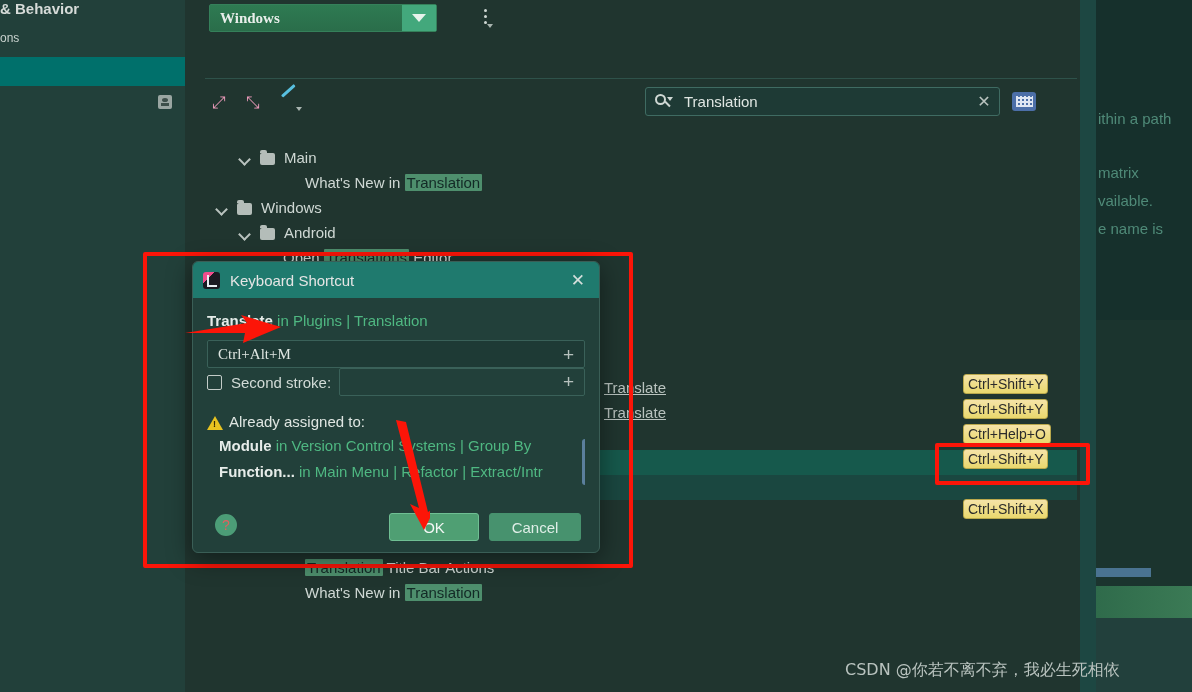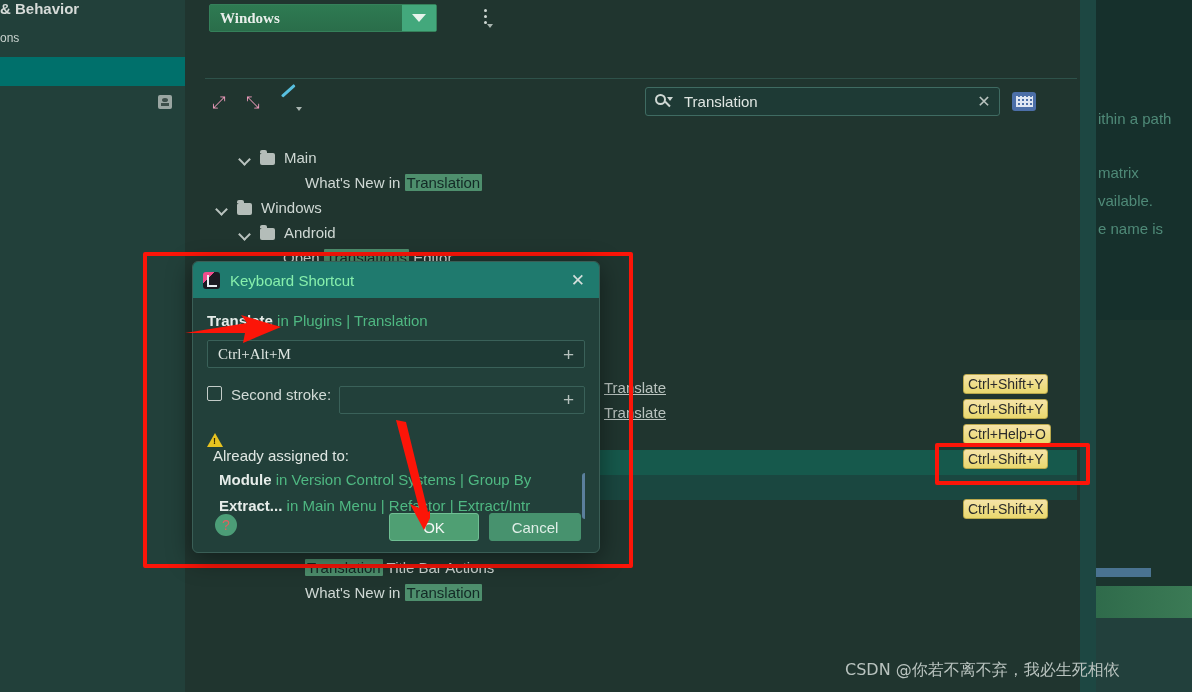--- a/index.html
+++ b/index.html
@@ -114,42 +114,42 @@
   
   .dialog { position:absolute; left:192px; top:261px; width:408px; height:292px;
             background:#22403a; border:1px solid #3a5e56; border-radius:6px;
             box-shadow:0 6px 26px rgba(0,0,0,.45); overflow:hidden; }
   .dlg-title { height:36px; background:#1f7a6e; display:flex; align-items:center; position:relative; }
   .dlg-title .appico { width:17px; height:17px; margin-left:10px; border-radius:3px;
             background:linear-gradient(135deg,#f24d8c 0%,#f24d8c 35%,#1b1b22 35%,#1b1b22 100%);
             position:relative; }
   .dlg-title .appico::after { content:""; position:absolute; left:4px; top:3px; width:8px; height:10px;
             border-left:2px solid #e9eef2; border-bottom:2px solid #e9eef2; }
-  .dlg-title .t { margin-left:10px; font-size:15px; color:#86efac; }
+  .dlg-title .t { margin-left:10px; font-size:15px; color:#e5e5e5; }
   .dlg-title .x { position:absolute; right:14px; top:8px; font-size:17px; color:#d4dedb; cursor:pointer; }
 
   .dlg-body { position:relative; padding:0 14px; }
   .dlg-action { margin-top:14px; font-size:15px; }
   .dlg-action .bold { color:#e6ece9; font-weight:bold; }
   .dlg-action .ctx { color:#4fb882; }
 
   .kc-field { margin-top:11px; height:28px; background:#1e3a35; border:1px solid #3a6159;
             display:flex; align-items:center; position:relative; border-radius:2px; }
   .kc-field .v { margin-left:10px; font-size:15px; color:#dfe6e2;font-family:Liberation Serif, serif; }
   .kc-field .plus { position:absolute; right:10px; top:3px; font-size:19px; color:#b6c1bd; }
 
-  .stroke-row { margin-top:18px; display:flex; }
+  .stroke-row { display:flex; align-items:center; }
   .stroke-row .cb { width:15px; height:15px; border:1px solid #c3ccc8; background:transparent;
             border-radius:2px; flex:0 0 auto; }
   .stroke-row .lbl { margin-left:9px; font-size:15px; color:#d2dbd7; }
   .stroke-row .fld { margin-left:8px; flex:1; height:28px; background:#22403a; border:1px solid #3a6159;
             position:relative; border-radius:2px; }
   .stroke-row .fld .plus { position:absolute; right:10px; top:2px; font-size:19px; color:#b6c1bd; }
 
-  .warn { margin-top:17px; display:flex; align-items:flex-start;flex-direction:column; }
+  .warn { margin-top:17px; display:flex; align-items:flex-end; }
   .warn .tri { width:0;height:0;border-left:8px solid transparent;border-right:8px solid transparent;
             border-bottom:14px solid #e8c320; position:relative; flex:0 0 auto; margin-top:2px; }
   .warn .tri::after { content:"!"; position:absolute; left:-2px; top:3px; font-size:9px;
             font-weight:bold; color:#3a2d00; }
   .warn .wt { margin-left:6px; font-size:15px; color:#dfe6e2; }
 
   .assigned { margin-top:3px; margin-left:12px; font-size:15px; line-height:26px; position:relative;
             max-height:52px; overflow:hidden; }
   .assigned .bold { color:#e6ece9; font-weight:bold; }
   .assigned .ctx { color:#4fb882; }
@@ -322,21 +322,21 @@
         <span class="tri"></span>
         <span class="wt">Already assigned to:</span>
       </div>
 
       <div class="assigned">
         <div>
           <span class="bold">Module</span>
           <span class="ctx">in Version Control Systems | Group By</span>
         </div>
         <div>
-          <span class="bold">Extract...</span>
+          <span class="bold">Function...</span>
           <span class="ctx">in Main Menu | Refactor | Extract/Intr</span>
         </div>
         <div class="sbar"></div>
       </div>
     </div>
 
     <div class="dlg-footer">
       <div class="help-ico">
           <span class="q">?</span>
         </div>

